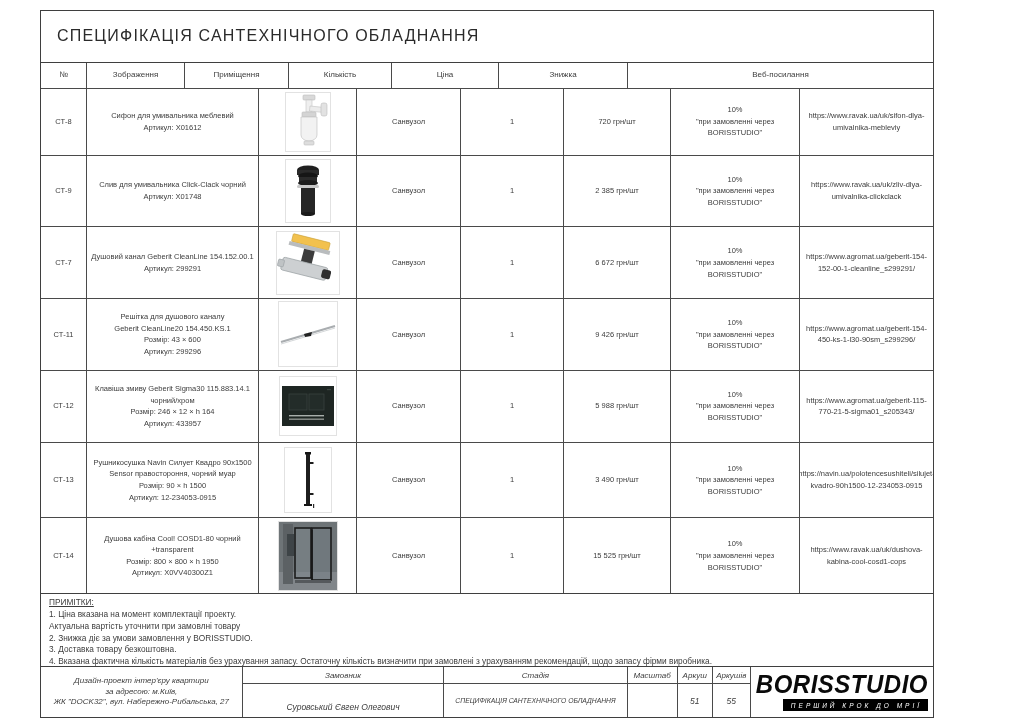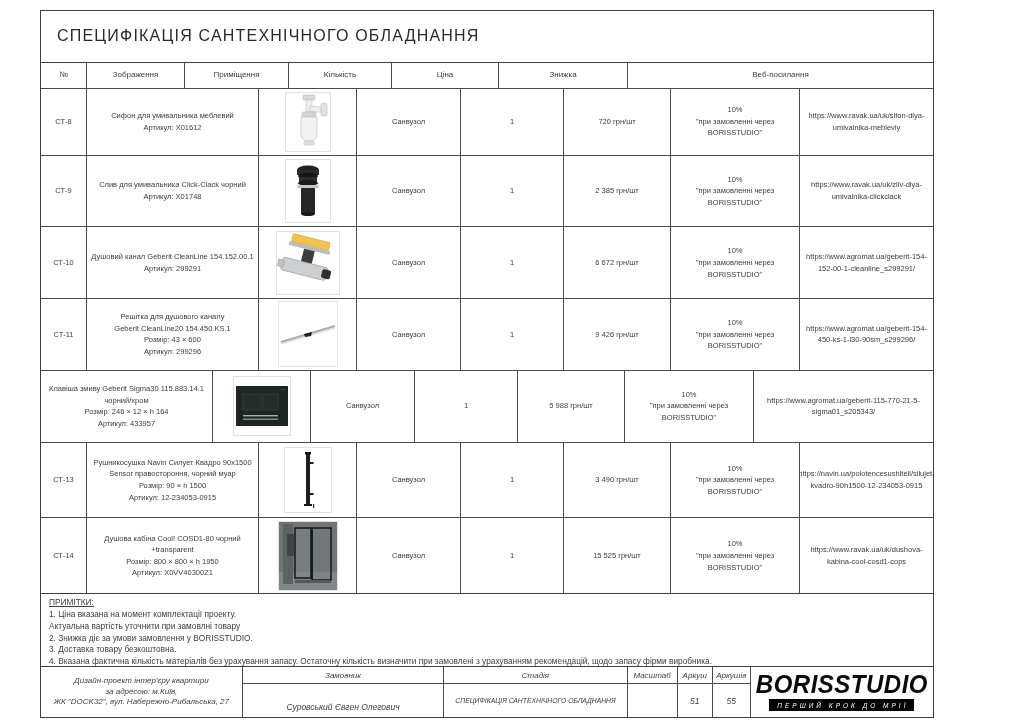--- a/index.html
+++ b/index.html
@@ -22,21 +22,21 @@
 
   .notes { height:73px; border-bottom:1px solid #3f3f3f; padding:3px 8px; font-size:8.3px; line-height:1.42; }
   .notes .nt { text-decoration:underline; }
   .notes .nl { white-space:pre-line; }
 
   .footer { height:50px; display:flex;font-style:italic; }
   .fcell { border-right:1px solid #4a4a4a; display:flex; flex-direction:column; }
   .fcell:last-child { border-right:none; }
   .f0 { width:218px; align-items:center; justify-content:center; text-align:center; font-size:8px; line-height:1.35; white-space:pre-line; }
   .f1 { width:218px;gap:13px; } .f2 { width:198px;justify-content:flex-end; } .f3 { width:54px; } .f4 { width:38px; } .f5 { width:41px; }
-  .f6 { flex:1; align-items:center; justify-content:center; padding:2px 5px; }
+  .f6 { flex:1; align-items:flex-end; justify-content:center; padding:2px 5px; }
   .flabel { height:17px; border-bottom:1px solid #4a4a4a; display:flex; align-items:center; justify-content:center; font-size:8px; }
   .fvalue { flex:1; display:flex; align-items:center; justify-content:center; font-size:8.5px; text-align:center; }
   .f2 .fvalue { font-size:6.8px; white-space:nowrap; }
 
   .logo-word { font-size:24px; font-weight:700; color:#0a0a0a; letter-spacing:0.5px; line-height:1; transform:scaleY(1.05); }
   .logo-bar { margin-top:2px; background:#000; color:#fff; font-size:6.5px; letter-spacing:3px; padding:3px 6px 2px 8px; text-align:center; white-space:nowrap; }
 </style>
 </head>
 <body>
 
@@ -103,21 +103,21 @@
     <div class="cell c3">Санвузол</div>
     <div class="cell c4">1</div>
     <div class="cell c5">2 385 грн/шт</div>
     <div class="cell c6">10%
 "при замовленні через
 BORISSTUDIO"</div>
     <div class="cell c7">https://www.ravak.ua/uk/zliv-dlya-umivalnika-clickclack</div>
   </div>
 
   <div class="trow h72">
-    <div class="cell c0">СТ-10</div>
+    <div class="cell c0">СТ-7</div>
     <div class="cell c1">Душовий канал Geberit CleanLine 154.152.00.1
 Артикул: 299291</div>
     <div class="cell c2">
       <div class="photo" style="width:64px;height:64px">
         <svg width="62" height="62" viewBox="0 0 62 62">
           <g transform="rotate(14 31 30)">
             <rect x="10" y="6" width="38" height="8" rx="1" fill="#f2c14e" stroke="#caa13a" stroke-width="0.6"></rect>
             <rect x="8" y="14" width="42" height="4" fill="#b9bcbe"></rect>
             <rect x="24" y="18" width="11" height="13" fill="#3c3c3c"></rect>
             <rect x="6" y="31" width="46" height="13" rx="2" fill="#cdd0d2" stroke="#9aa0a3" stroke-width="0.7"></rect>
@@ -154,20 +154,21 @@
     <div class="cell c3">Санвузол</div>
     <div class="cell c4">1</div>
     <div class="cell c5">9 426 грн/шт</div>
     <div class="cell c6">10%
 "при замовленні через
 BORISSTUDIO"</div>
     <div class="cell c7">https://www.agromat.ua/geberit-154-450-ks-1-l30-90sm_s299296/</div>
   </div>
 
   <div class="trow h72">
+    <div class="cell c0">СТ-12</div>
     <div class="cell c1">Клавіша змиву Geberit Sigma30 115.883.14.1
 чорний/хром
 Розмір: 246 × 12 × h 164
 Артикул: 433957</div>
     <div class="cell c2">
       <div class="photo" style="width:58px;height:60px">
         <svg width="54" height="42" viewBox="0 0 54 42">
           <rect x="1" y="1" width="52" height="40" fill="#1e2623"></rect>
           <rect x="8" y="9" width="18" height="16" fill="#232c29" stroke="#39433f" stroke-width="0.8"></rect>
           <rect x="28" y="9" width="15" height="16" fill="#232c29" stroke="#39433f" stroke-width="0.8"></rect>

